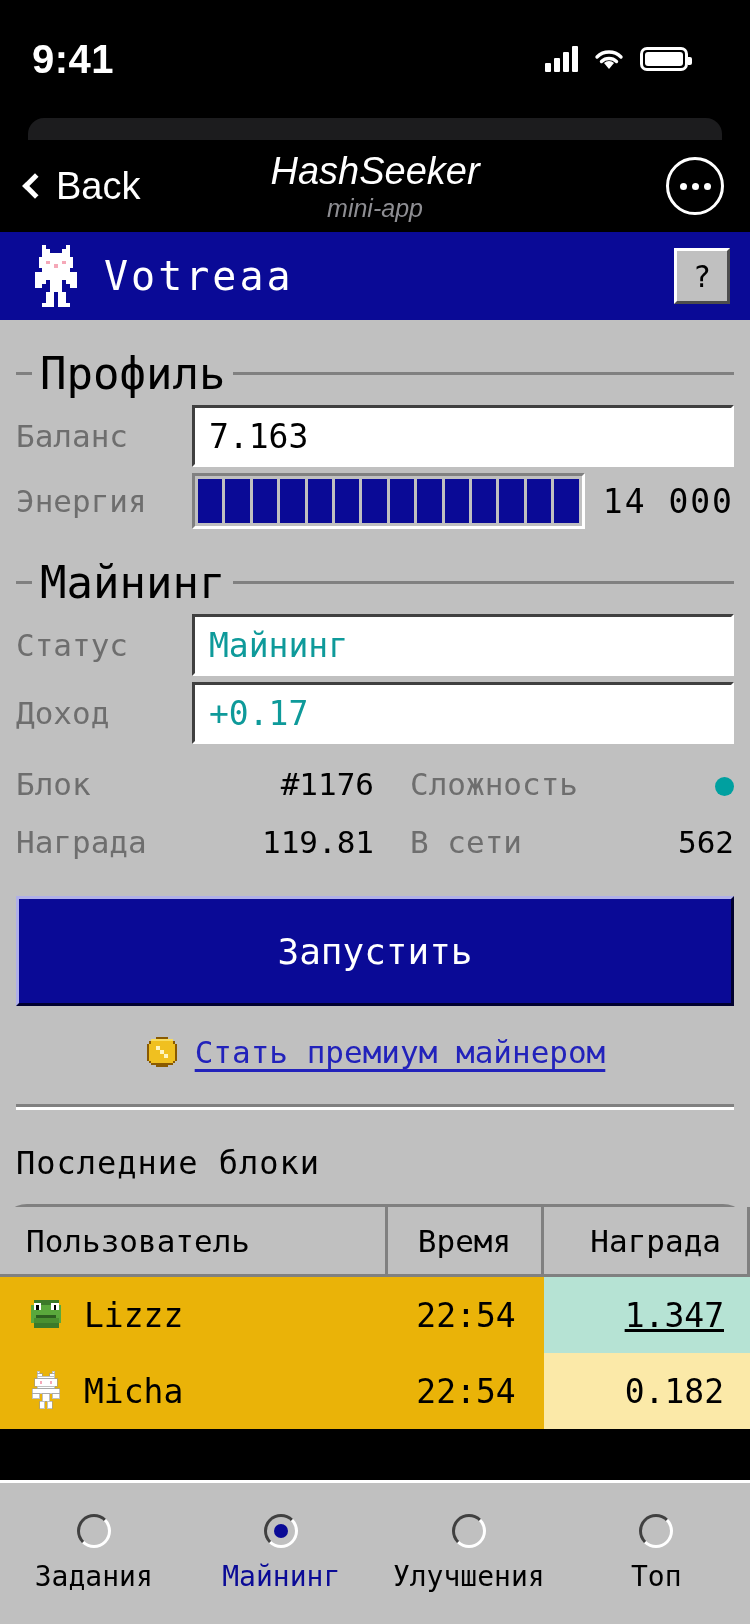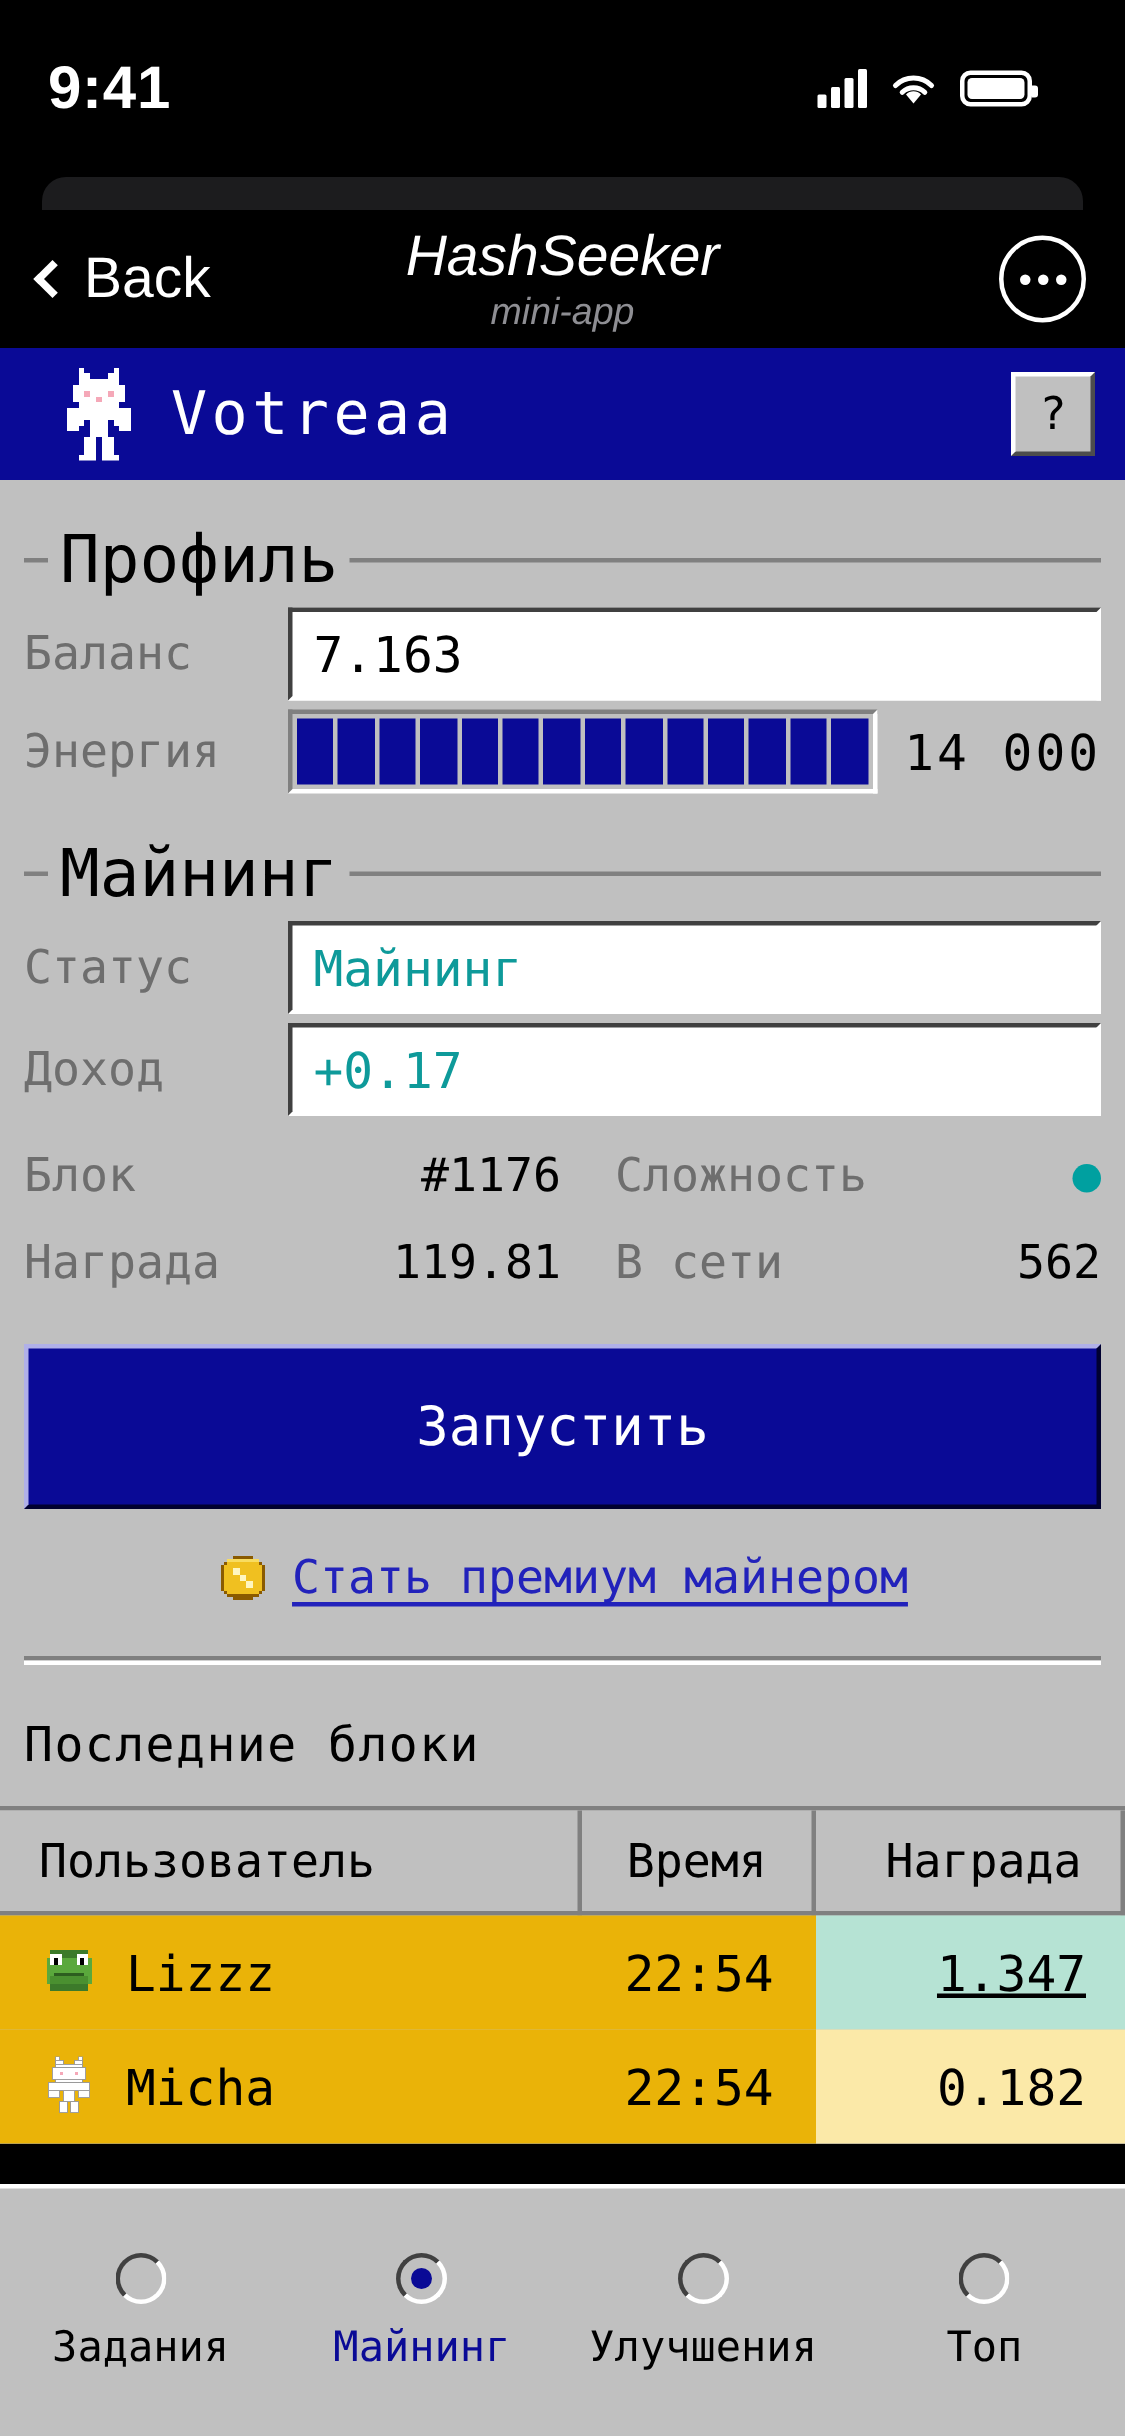--- a/index.html
+++ b/index.html
@@ -129,21 +129,21 @@
   }
   .tg-more i { width: 7px; height: 7px; background: #fff; border-radius: 50%; display: block; }
 
   
   .app { width: 750px; background: #c0c0c0; }
   .titlebar {
     height: 88px;
     background: #0a0a96;
     display: flex;
     align-items: center;
-    padding: 0 20px 0 40px;
+    padding: 0 20px 0 30px;
     gap: 22px;
   }
   .cat-sprite { width: 52px; height: 62px; flex: none; display: block; }
   .titlebar-name {
     color: #ffffff;
     font-size: 40px;
     letter-spacing: 3px;
     flex: 1;
   }
   .help-btn {
@@ -297,20 +297,21 @@
     letter-spacing: 1px;
   }
 
   
   .tbl {
     margin-top: 22px;
     margin-left: -16px;
     margin-right: -16px;
     width: 750px;
     border-top: 3px solid #808080;
+    border-radius: 27px;
   }
   .tbl-row { display: flex; }
   .tbl-head { background: #c0c0c0; }
   .tbl-head .cell {
     border-right: 3px solid #808080;
     border-bottom: 3px solid #808080;
     height: 70px;
     display: flex;
     align-items: center;
     font-size: 31px;
@@ -329,21 +330,21 @@
   .c-rew   { flex: 1; justify-content: flex-end; padding-right: 26px; }
   .tbl-body .c-rew.mint   { background: #b6e3d4; text-decoration: underline; }
   .tbl-body .c-rew.yellow { background: #fbe9a8; }
   .avatar { width: 40px; height: 40px; flex: none; display: block; }
 
   
   .bottom-nav {
     position: absolute;
     left: 0; bottom: 0;
     width: 750px;
-    height: 168px;
+    height: 144px;
     background: #c0c0c0;
     border-top: 3px solid #ffffff;
     display: flex;
     align-items: center;
   }
   .nav-item {
     flex: 1;
     display: flex;
     flex-direction: column;
     align-items: center;

